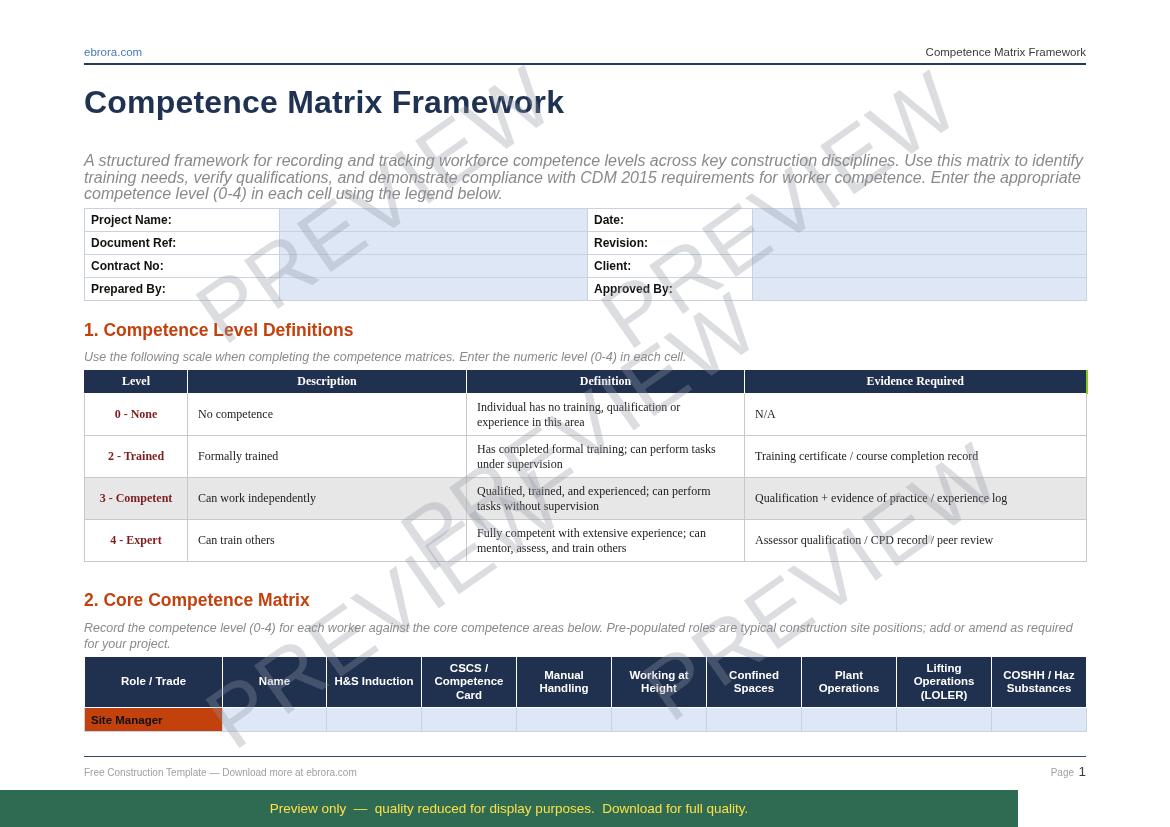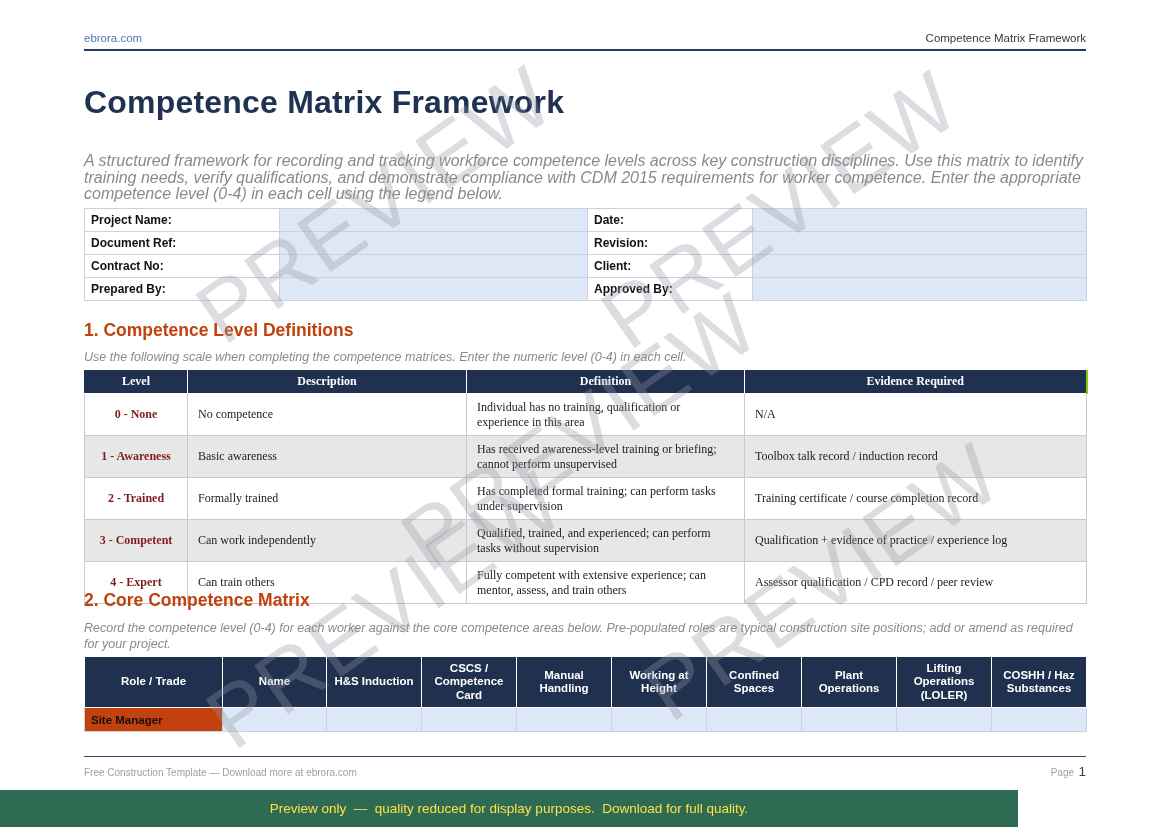--- a/index.html
+++ b/index.html
@@ -3,21 +3,21 @@
 <meta charset="utf-8">
 <style>
   html,body{margin:0;padding:0;}
   body{
     width:1170px;height:827px;position:relative;overflow:hidden;
     background:#ffffff;font-family:"Liberation Sans", sans-serif;color:#222;
   }
   .content{position:absolute;left:84px;width:1002px;}
 
   
-  .top-header{top:32px;display:flex;justify-content:space-between;align-items:flex-end;
+  .top-header{top:46px;display:flex;justify-content:space-between;align-items:flex-end;
     padding-bottom:5px;border-bottom:2px solid #27395e;font-size:11.5px;}
   .site-link{color:#4878b4;text-decoration:none;}
   .running-title{color:#3a3a3a;}
 
   
   .doc-title{top:84px;font-size:32px;font-weight:bold;color:#1f3252;letter-spacing:.2px;margin:0;}
   .intro{top:137px;font-size:16px;font-style:italic;color:#8a8a8a;line-height:16.5px;}
 
   
   table{border-collapse:collapse;table-layout:fixed;width:1002px;}
@@ -152,26 +152,20 @@
           <th>Evidence Required</th>
         </tr>
       </thead>
     <tbody id="def-body">
         <tr>
           <td class="level">0 - None</td>
           <td>No competence</td>
           <td>Individual has no training, qualification or experience in this area</td>
           <td>N/A</td>
         </tr>
-        <tr class="alt">
-          <td class="level">1 - Awareness</td>
-          <td>Basic awareness</td>
-          <td>Has received awareness-level training or briefing; cannot perform unsupervised</td>
-          <td>Toolbox talk record / induction record</td>
-        </tr>
         <tr>
           <td class="level">2 - Trained</td>
           <td>Formally trained</td>
           <td>Has completed formal training; can perform tasks under supervision</td>
           <td>Training certificate / course completion record</td>
         </tr>
         <tr class="alt">
           <td class="level">3 - Competent</td>
           <td>Can work independently</td>
           <td>Qualified, trained, and experienced; can perform tasks without supervision</td>

